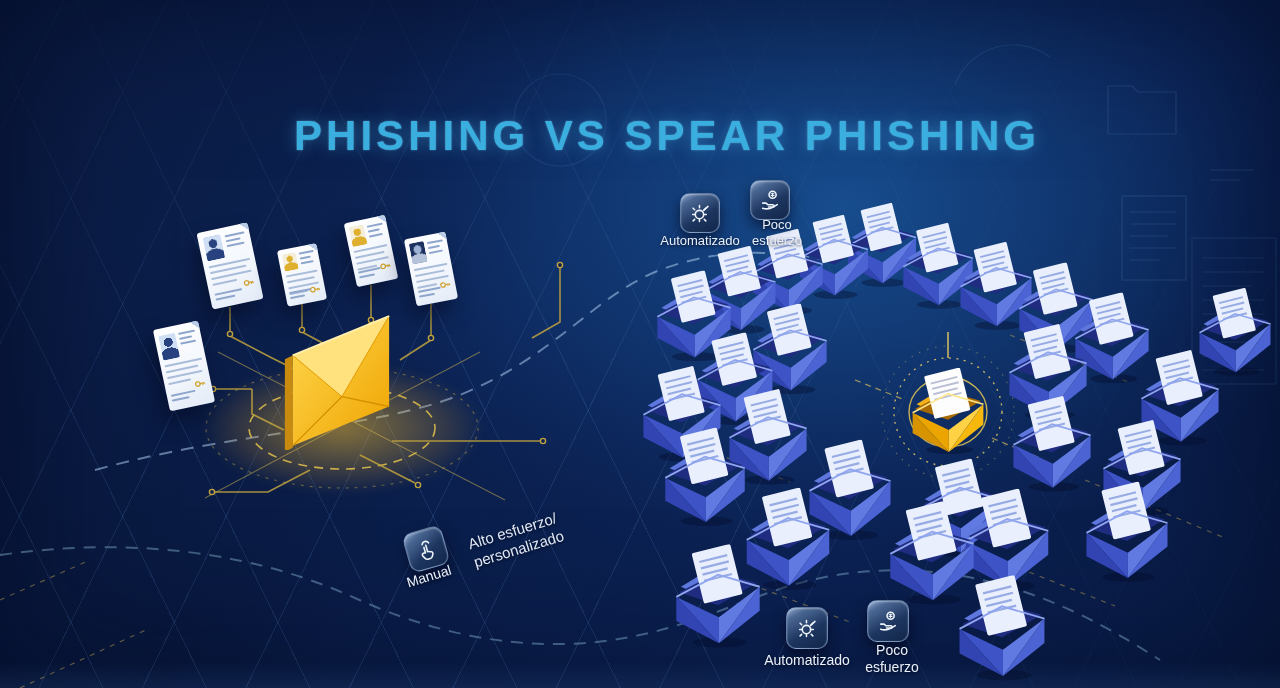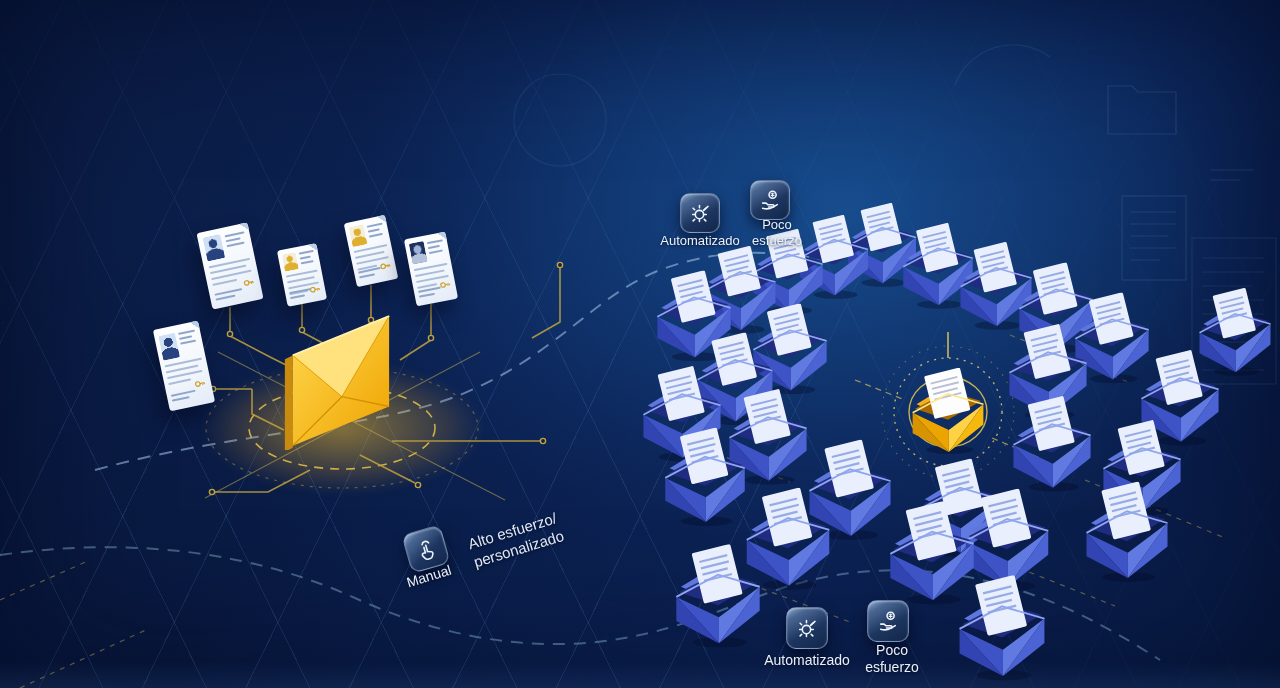--- a/index.html
+++ b/index.html
@@ -932,14 +932,15 @@
       <path d="M9 6.5 a3.5 3.5 0 0 1 6.5 0"></path>
       <path d="M12.3 8 v6.2"></path>
       <path d="M12.3 14.2 l3.4 1.2 c1 .4 1.4 1.4 .9 2.4 l-1.2 2.2 c-.5 .9 -1.4 1.4 -2.4 1.4 h-2.3 c-1 0 -1.9 -.5 -2.4 -1.4 l-1.5 -2.7 c-.8 -1.4 .4 -3 2 -2.6 l1.2 .3 V9.5"></path>
     </svg>
   </div>
   <div class="lbl lbl-manual">Manual</div>
 
   <div class="note">Alto esfuerzo/
 personalizado</div>
 
+  <h1 class="title">PHISHING VS SPEAR PHISHING</h1>
 
 </div>
 
 </body></html>

